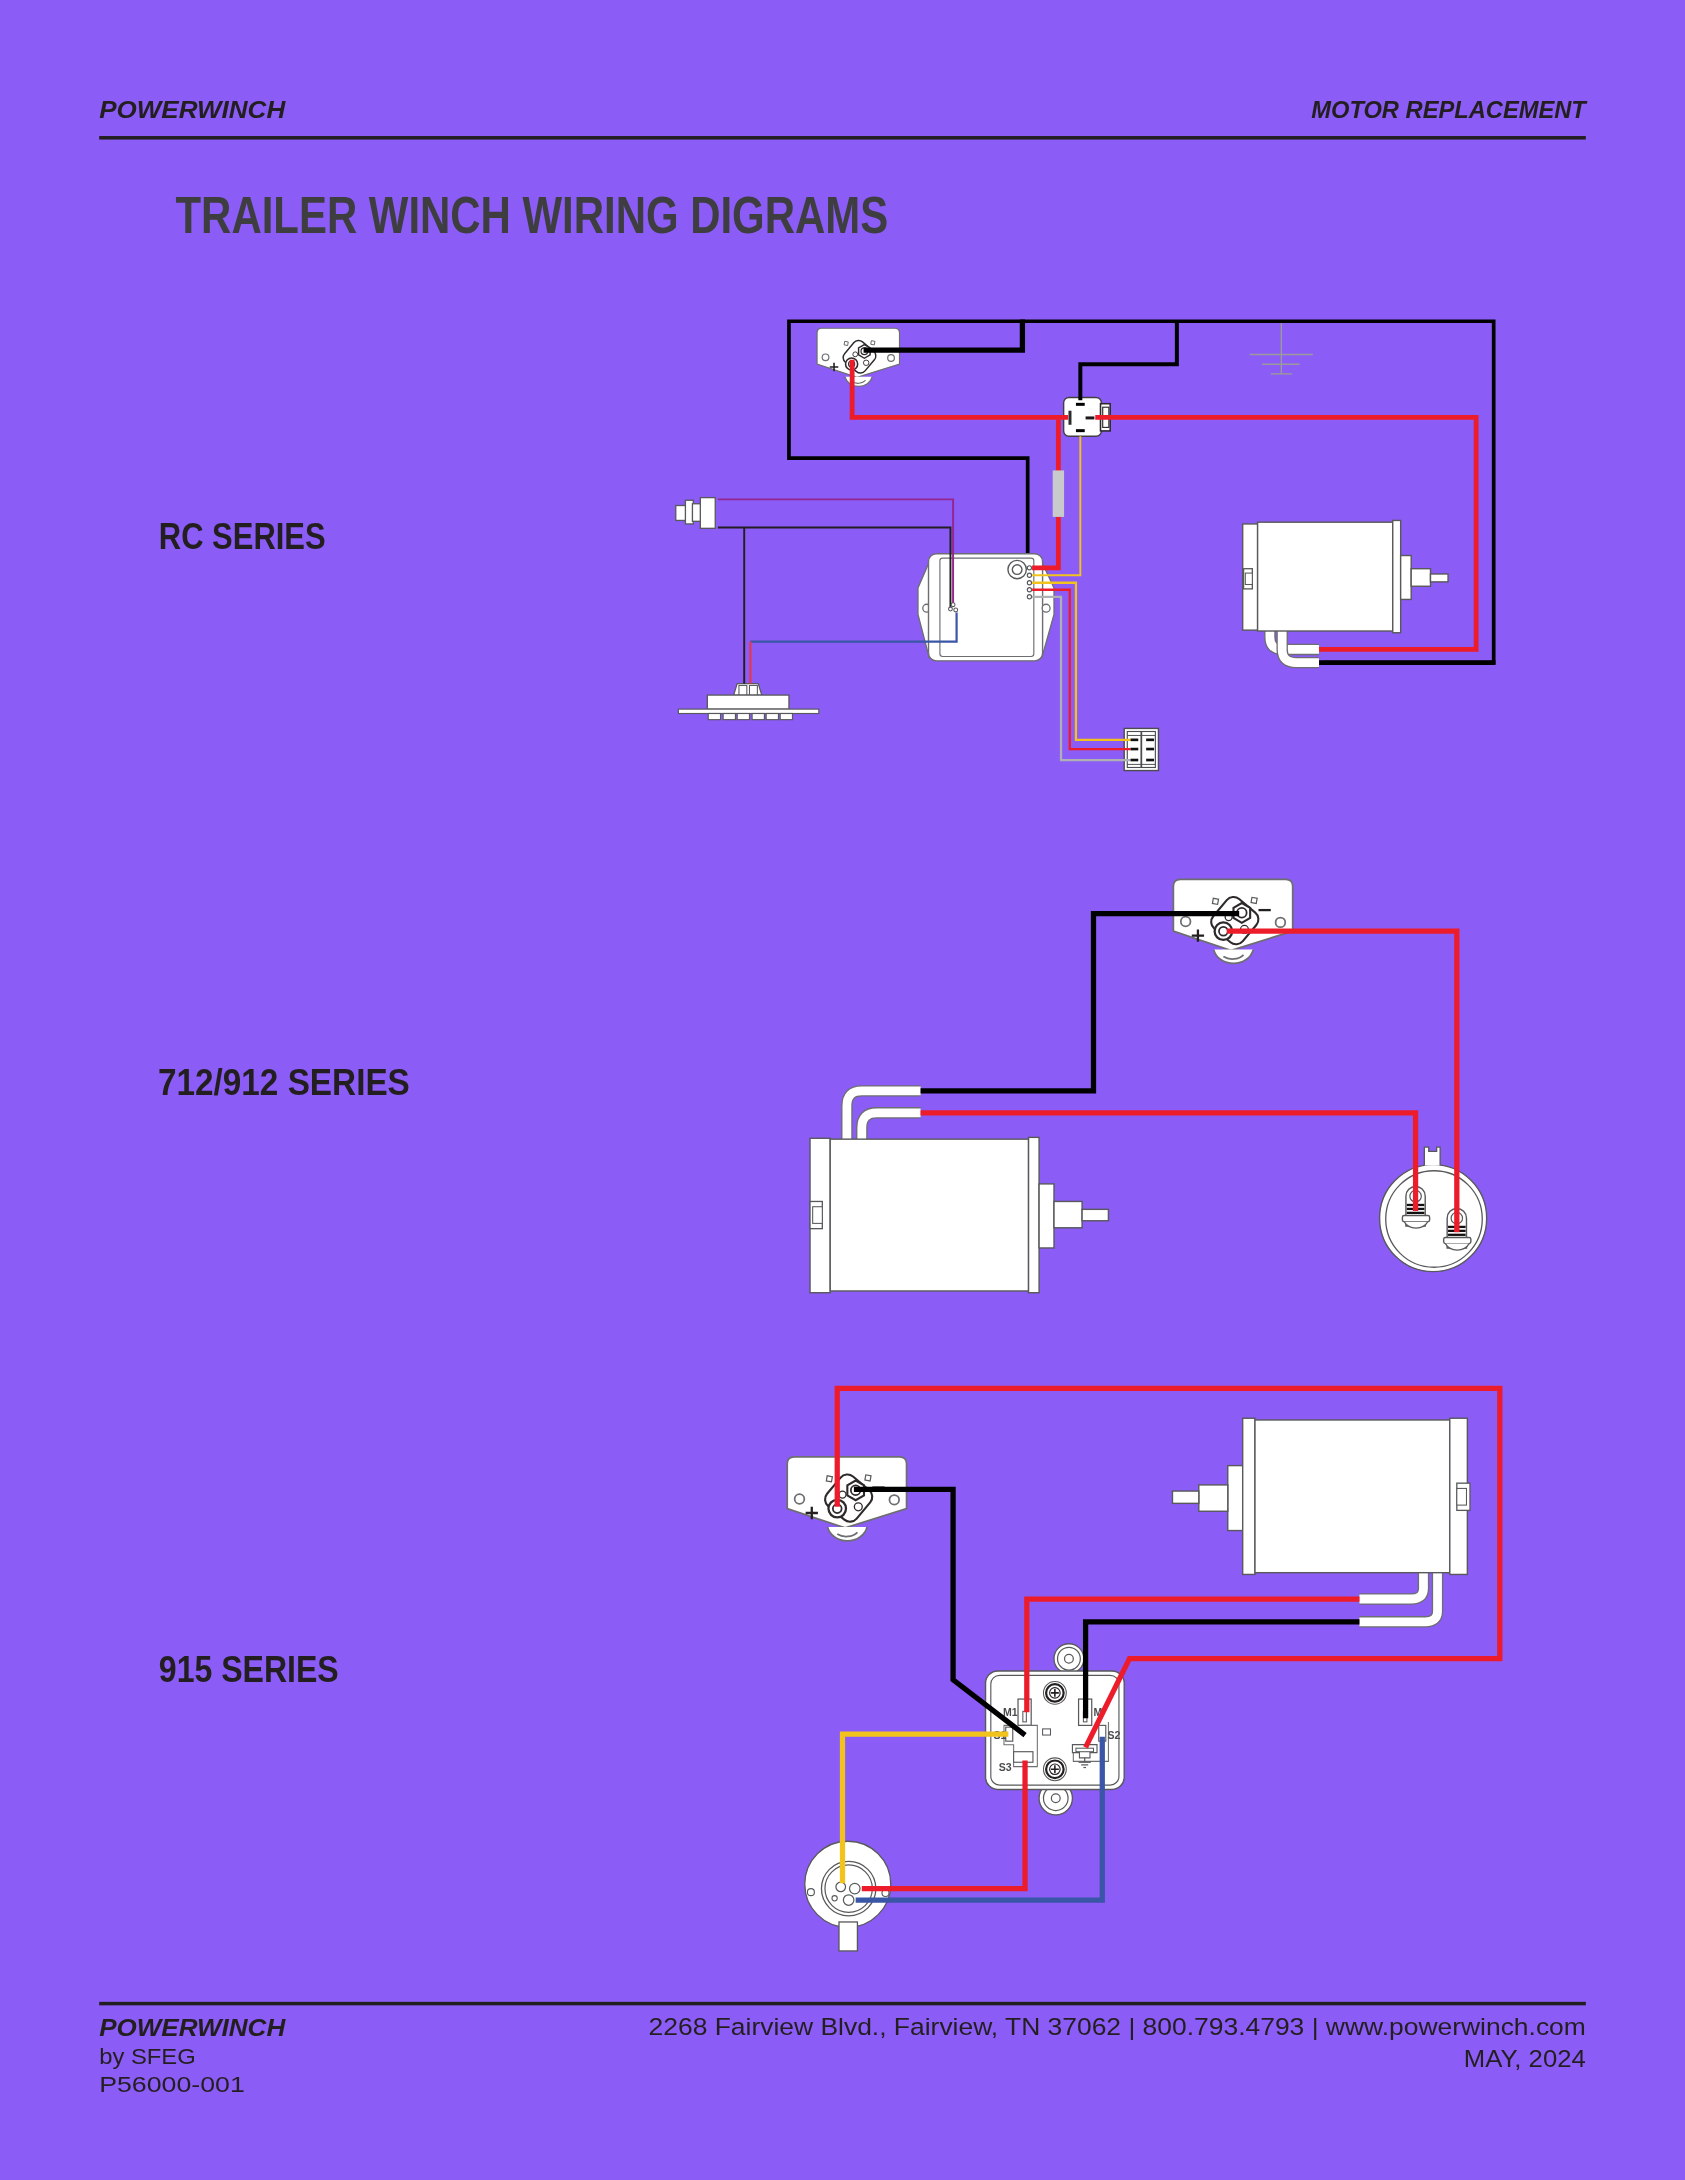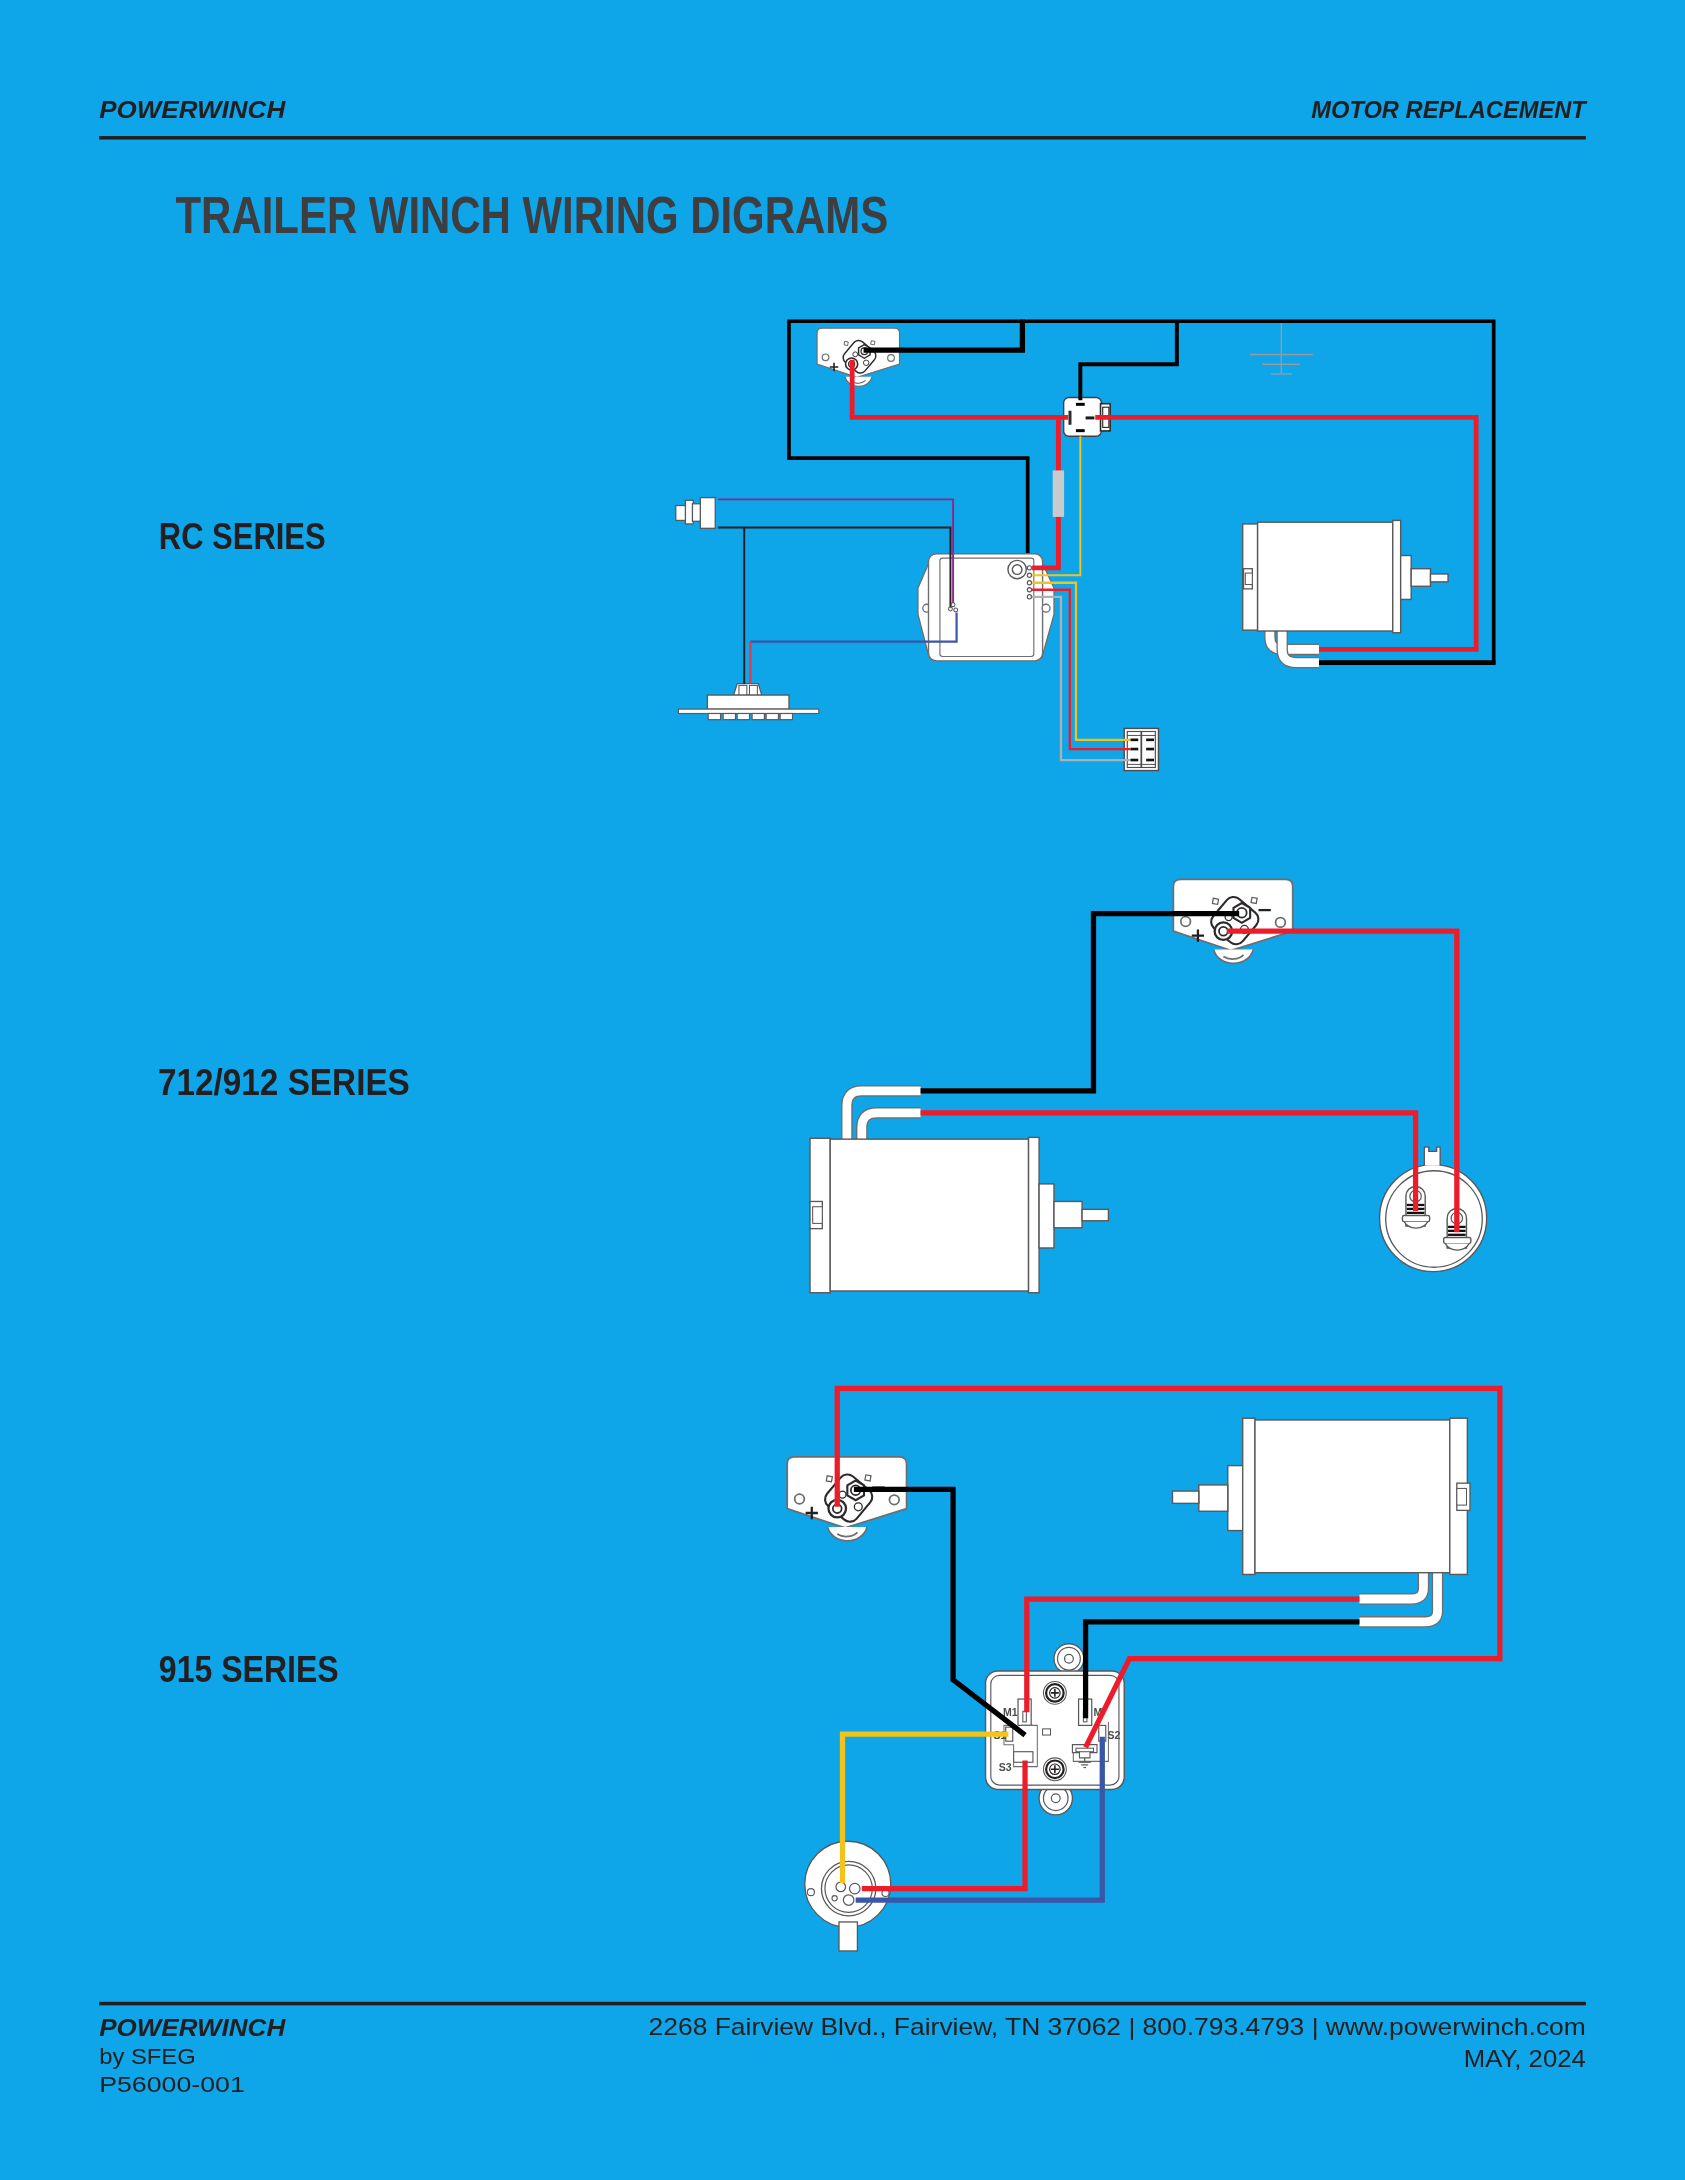--- a/index.html
+++ b/index.html
@@ -1,16 +1,16 @@
 <!DOCTYPE html>
 <html style="font-size:14px"><head>
 <meta charset="utf-8">
 <style>
   html,body{margin:0;padding:0;background:#ffffff;}
-  .page{position:relative;width:1685px;height:2180px;background:#0ea5e9;overflow:hidden;text-align:center;}
+  .page{position:relative;width:1685px;height:2180px;background:#8b5cf6;overflow:hidden;text-align:center;}
   svg text{font-family:"Liberation Sans", sans-serif;}
 </style>
 </head>
 <body>
 <div class="page">
 <svg width="1685" height="2180" viewBox="0 0 1920 2484" xmlns="http://www.w3.org/2000/svg">
 
 <text x="113" y="135" font-size="27" font-weight="bold" font-style="italic" fill="#231f20" textLength="212" lengthAdjust="spacingAndGlyphs">POWERWINCH</text>
 
 <text x="1807" y="135" text-anchor="end" font-size="27" font-weight="bold" font-style="italic" fill="#231f20">MOTOR REPLACEMENT</text>

